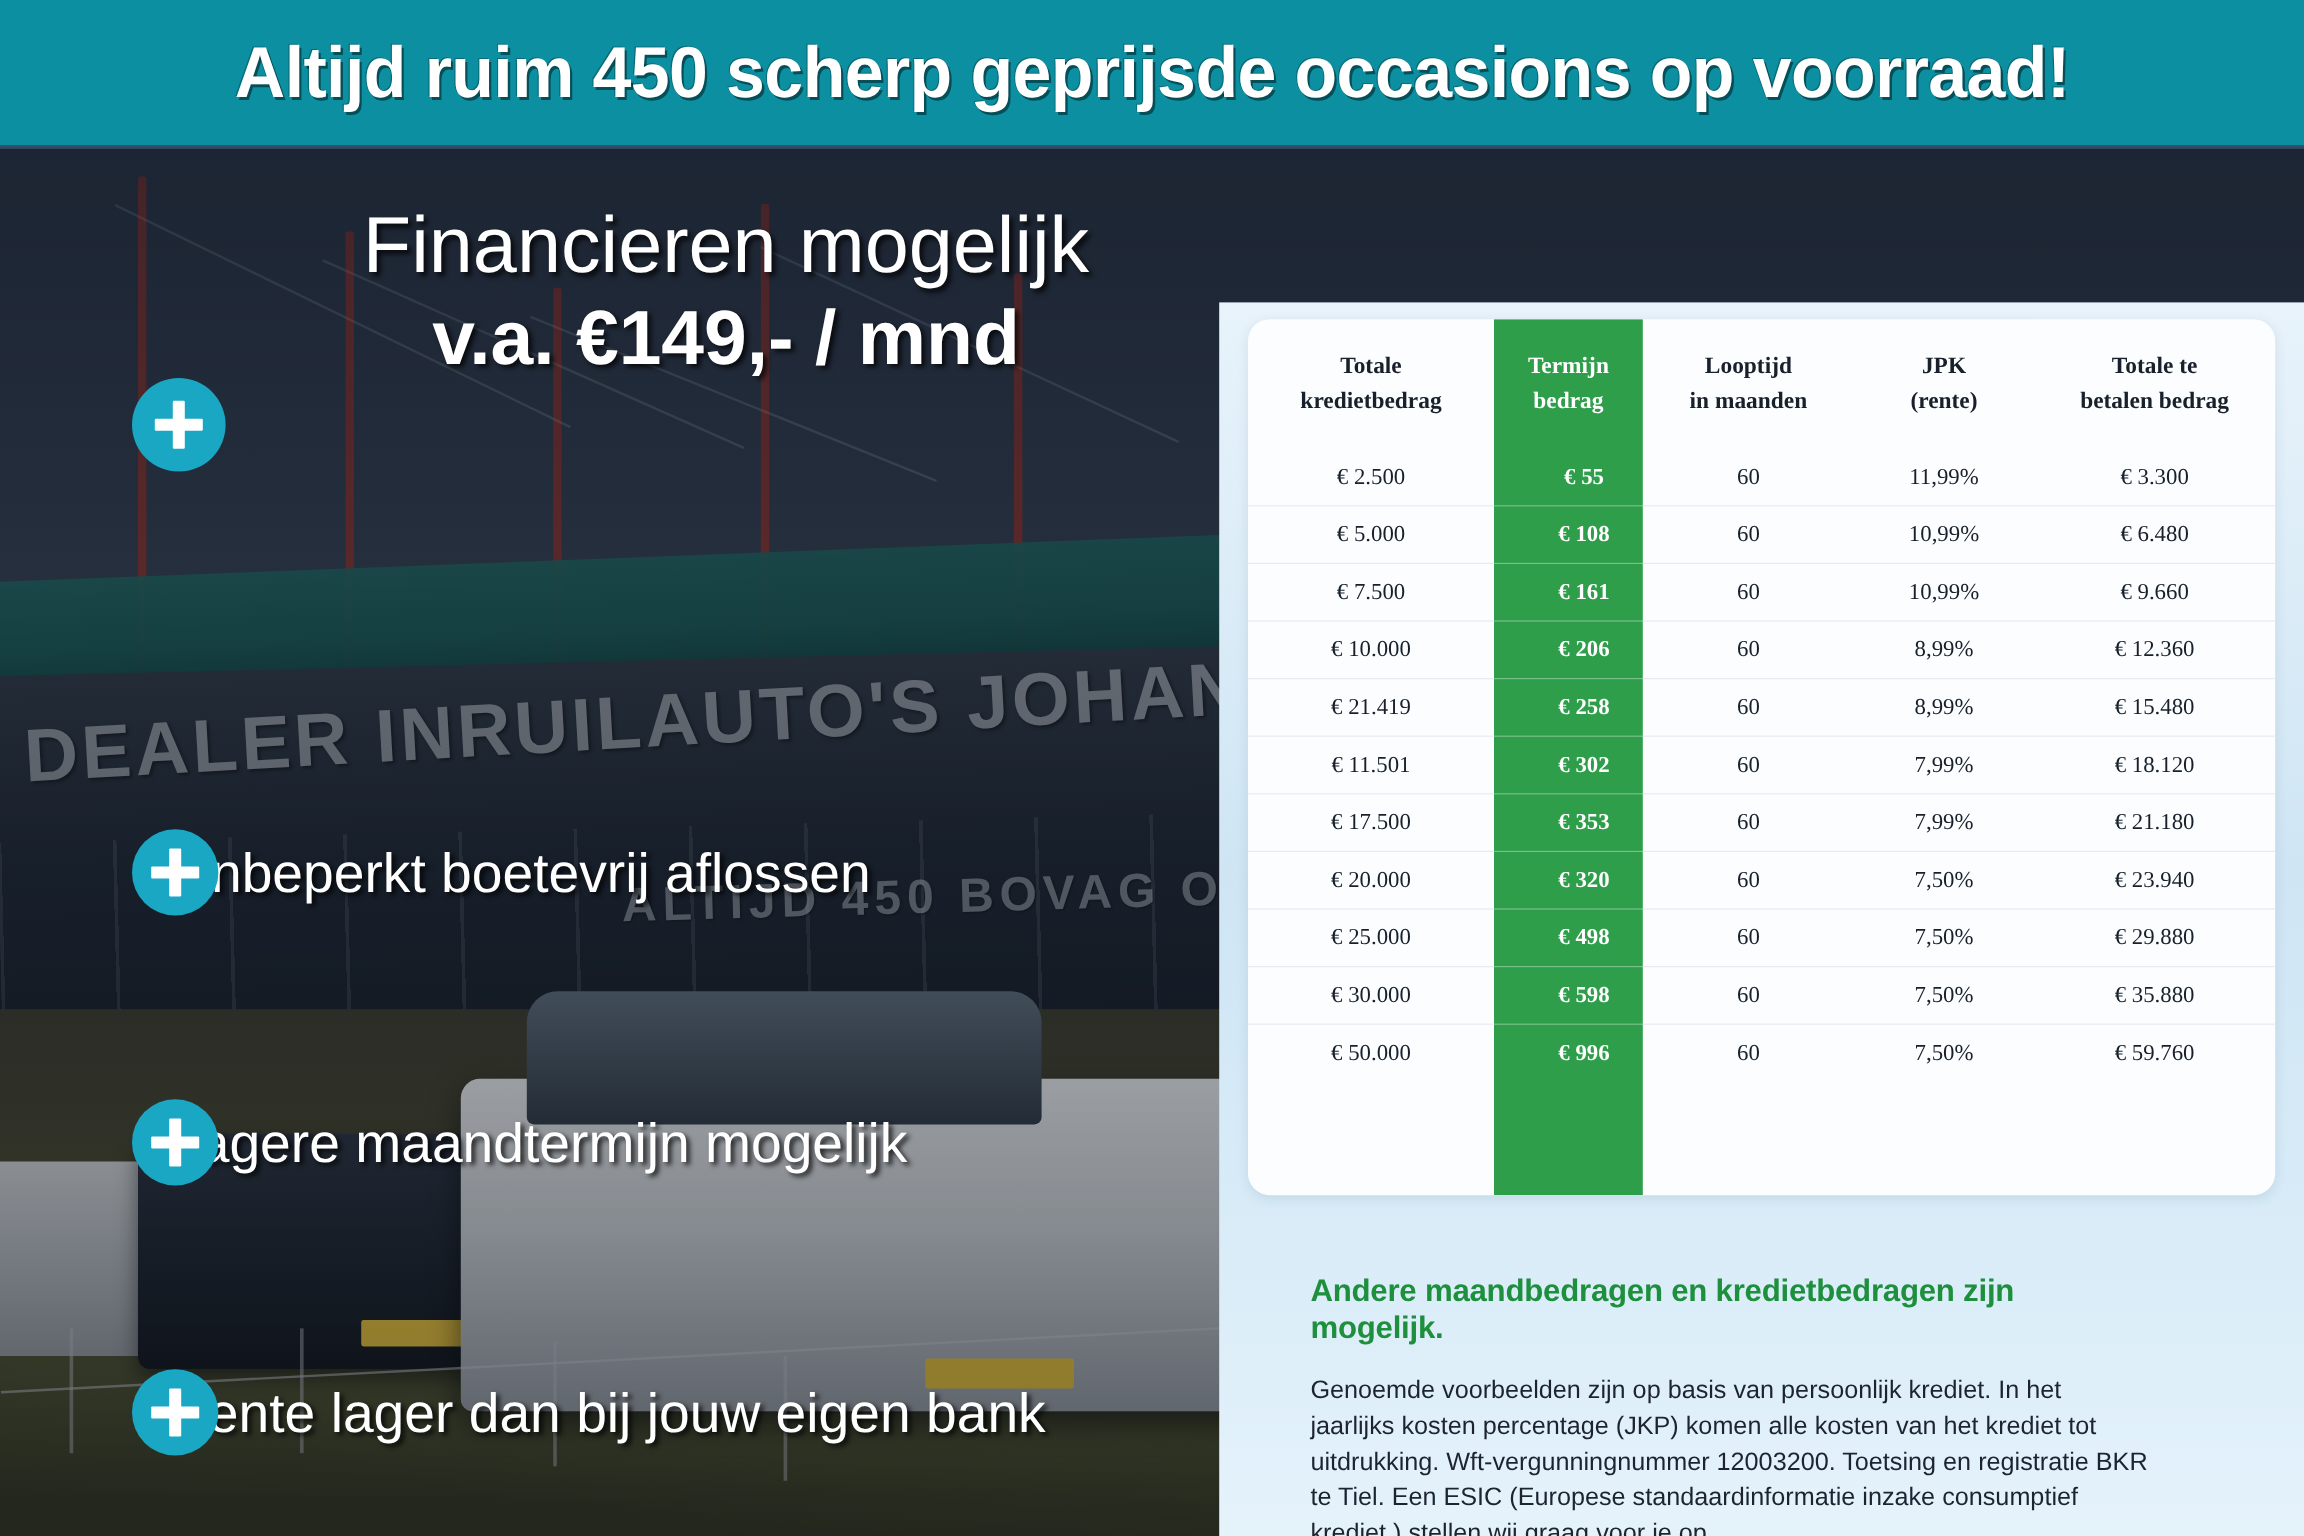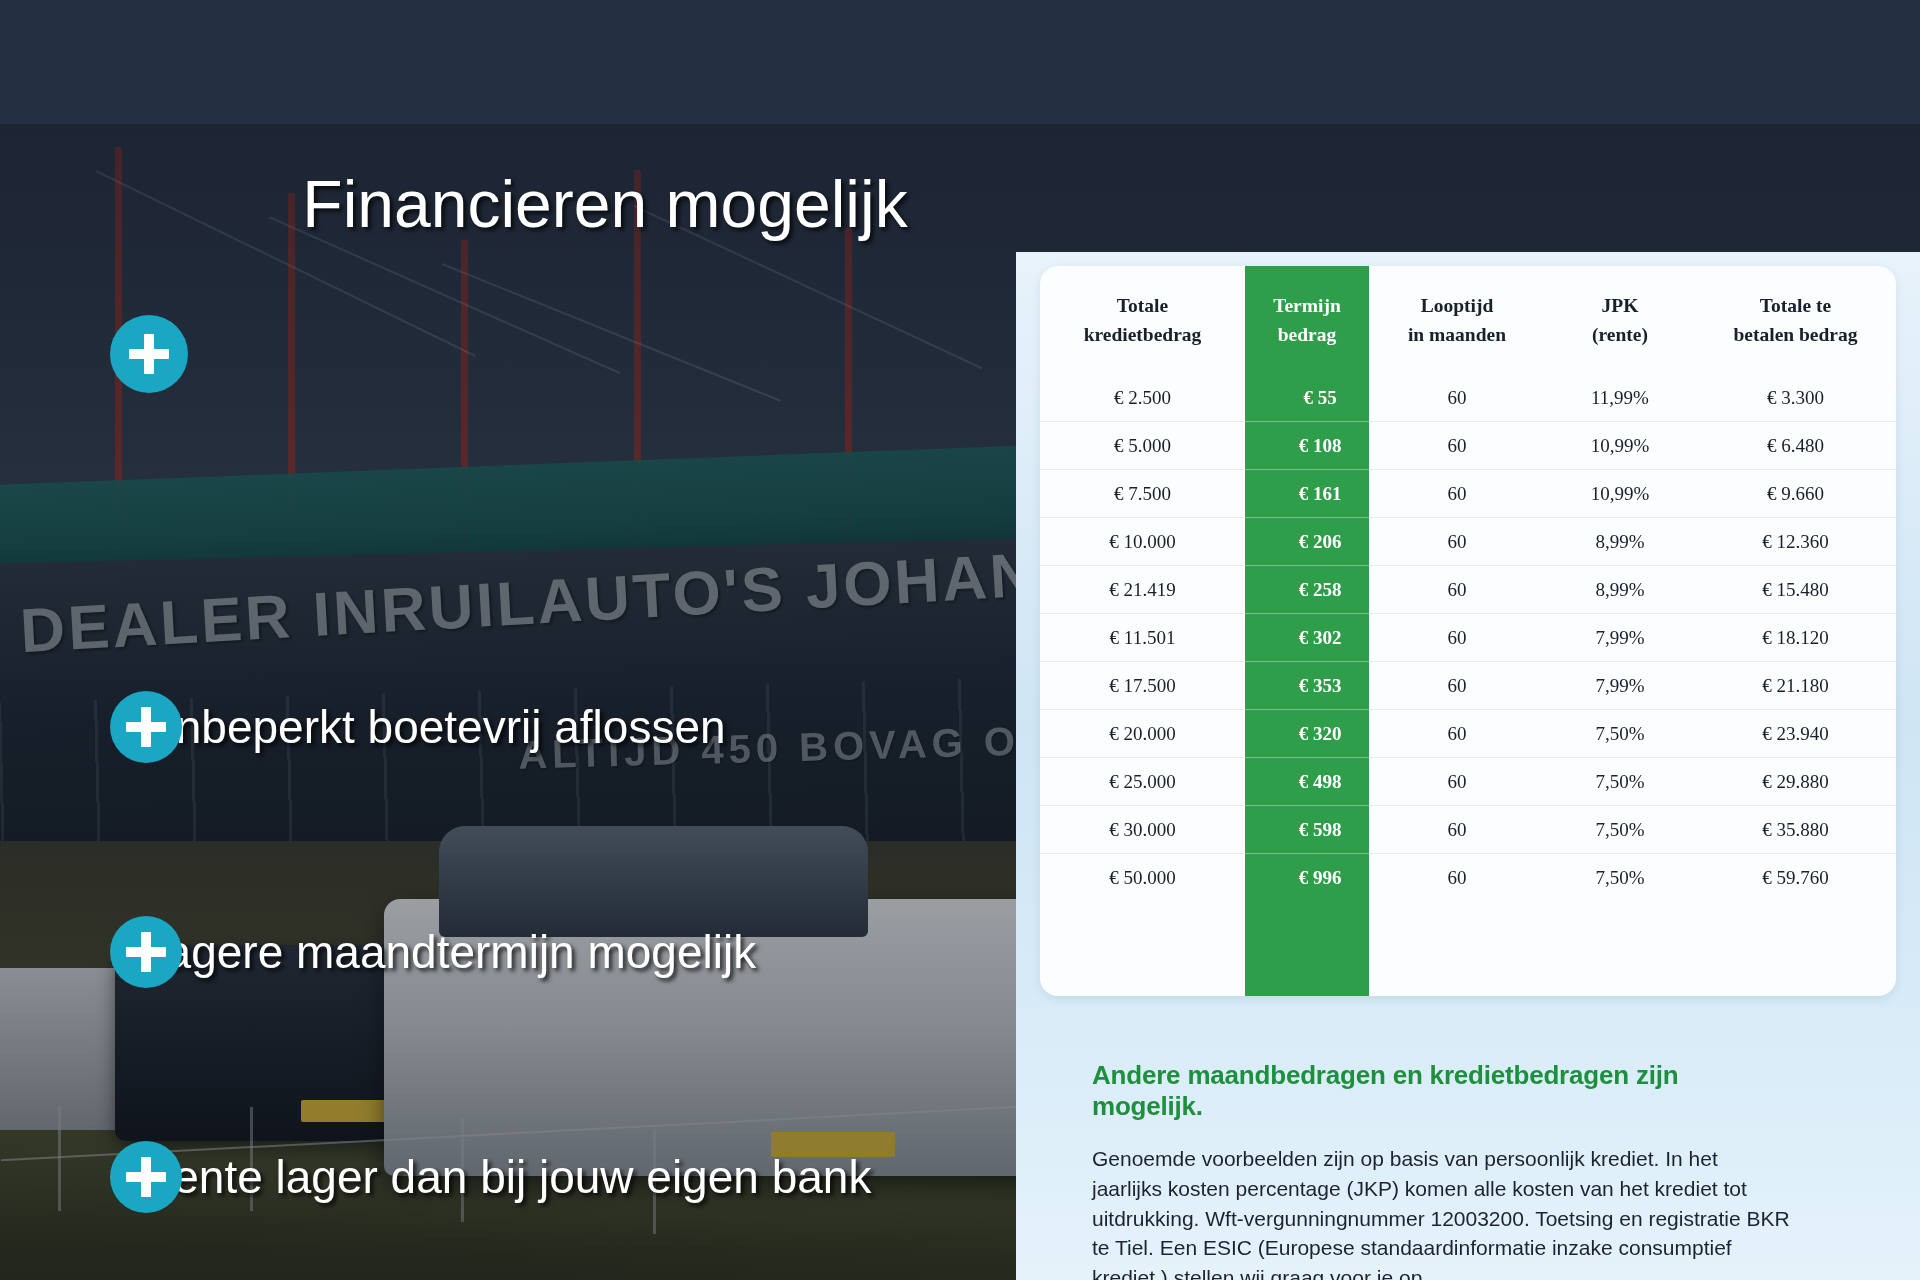--- a/index.html
+++ b/index.html
@@ -196,20 +196,23 @@
   }
   .notes-body{
     color:#1c2430;font-size:21px;line-height:1.42;
   }
 </style>
 </head>
 <body>
 
 <div class="poster">
 
+  <div class="topbar">
+    <div class="topbar-text">Altijd ruim 450 scherp geprijsde occasions op voorraad!</div>
+  </div>
 
   <div class="stage">
     <div class="photo">
       <div class="sky"></div>
 
       <div class="mast" style="left:6%;top:2%;height:40%;"></div>
       <div class="mast" style="left:15%;top:6%;height:38%;"></div>
       <div class="mast" style="left:24%;top:10%;height:34%;"></div>
       <div class="mast" style="left:33%;top:4%;height:40%;"></div>
       <div class="mast" style="left:44%;top:9%;height:36%;"></div>
@@ -245,20 +248,21 @@
 
       <div class="photo-tint"></div>
     </div>
 
     <div class="left-col">
 
       <div class="plus big" style="left:110px;top:175px;"></div>
 
       <div class="headline">
         <div class="l1">Financieren mogelijk</div>
+        <div class="l2">v.a. €149,- / mnd</div>
       </div>
 
       <div class="bullet-row" style="left:110px;top:560px;">
         <div class="plus"></div>
         <div class="bullet-text">Onbeperkt boetevrij aflossen</div>
       </div>
 
       <div class="bullet-row" style="left:110px;top:785px;">
         <div class="plus"></div>
         <div class="bullet-text">Lagere maandtermijn mogelijk</div>

